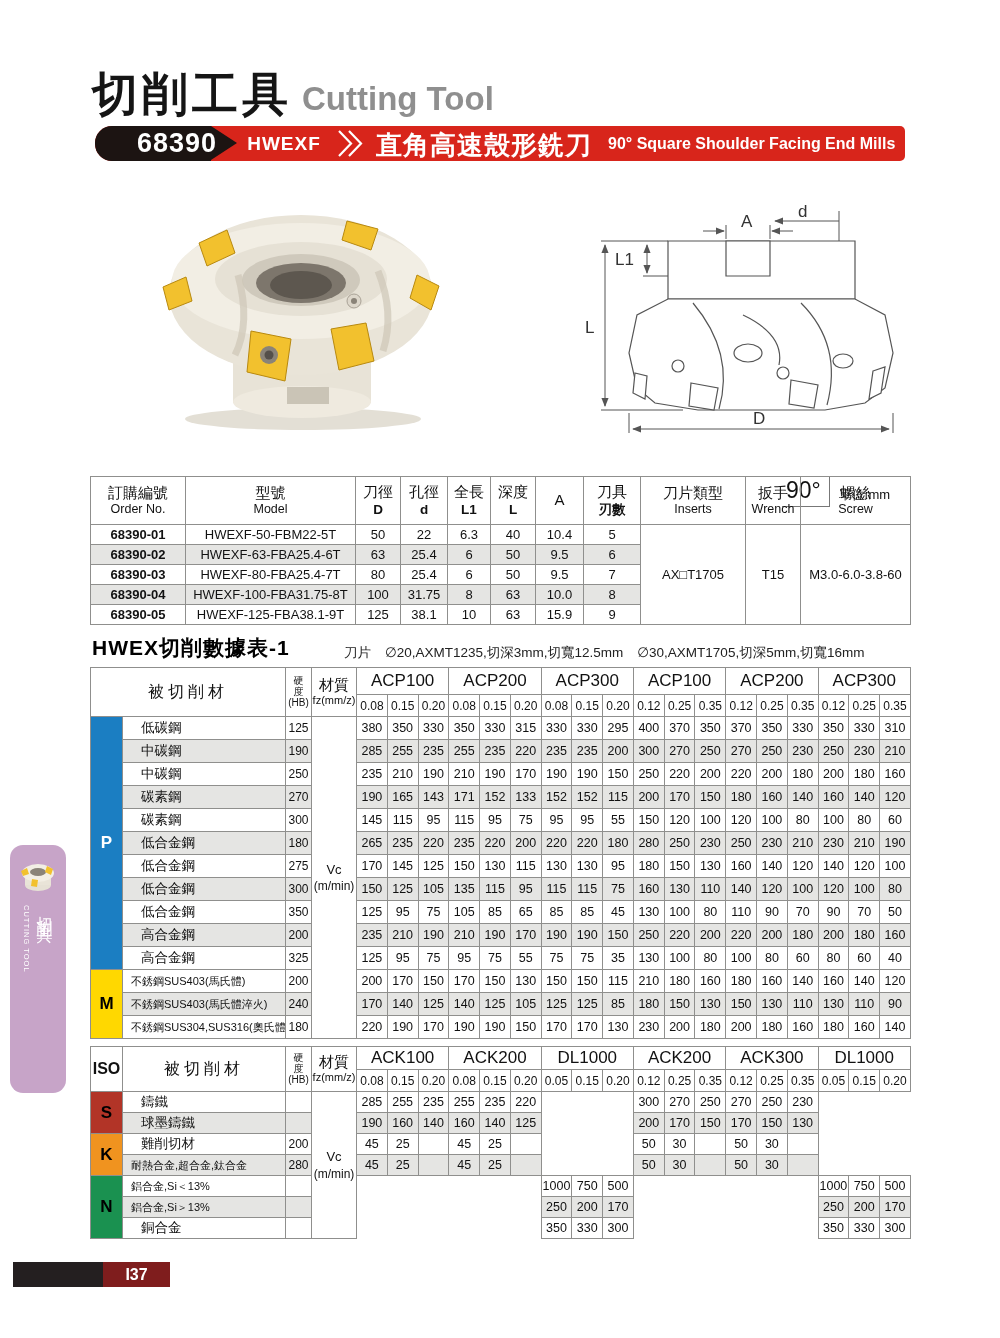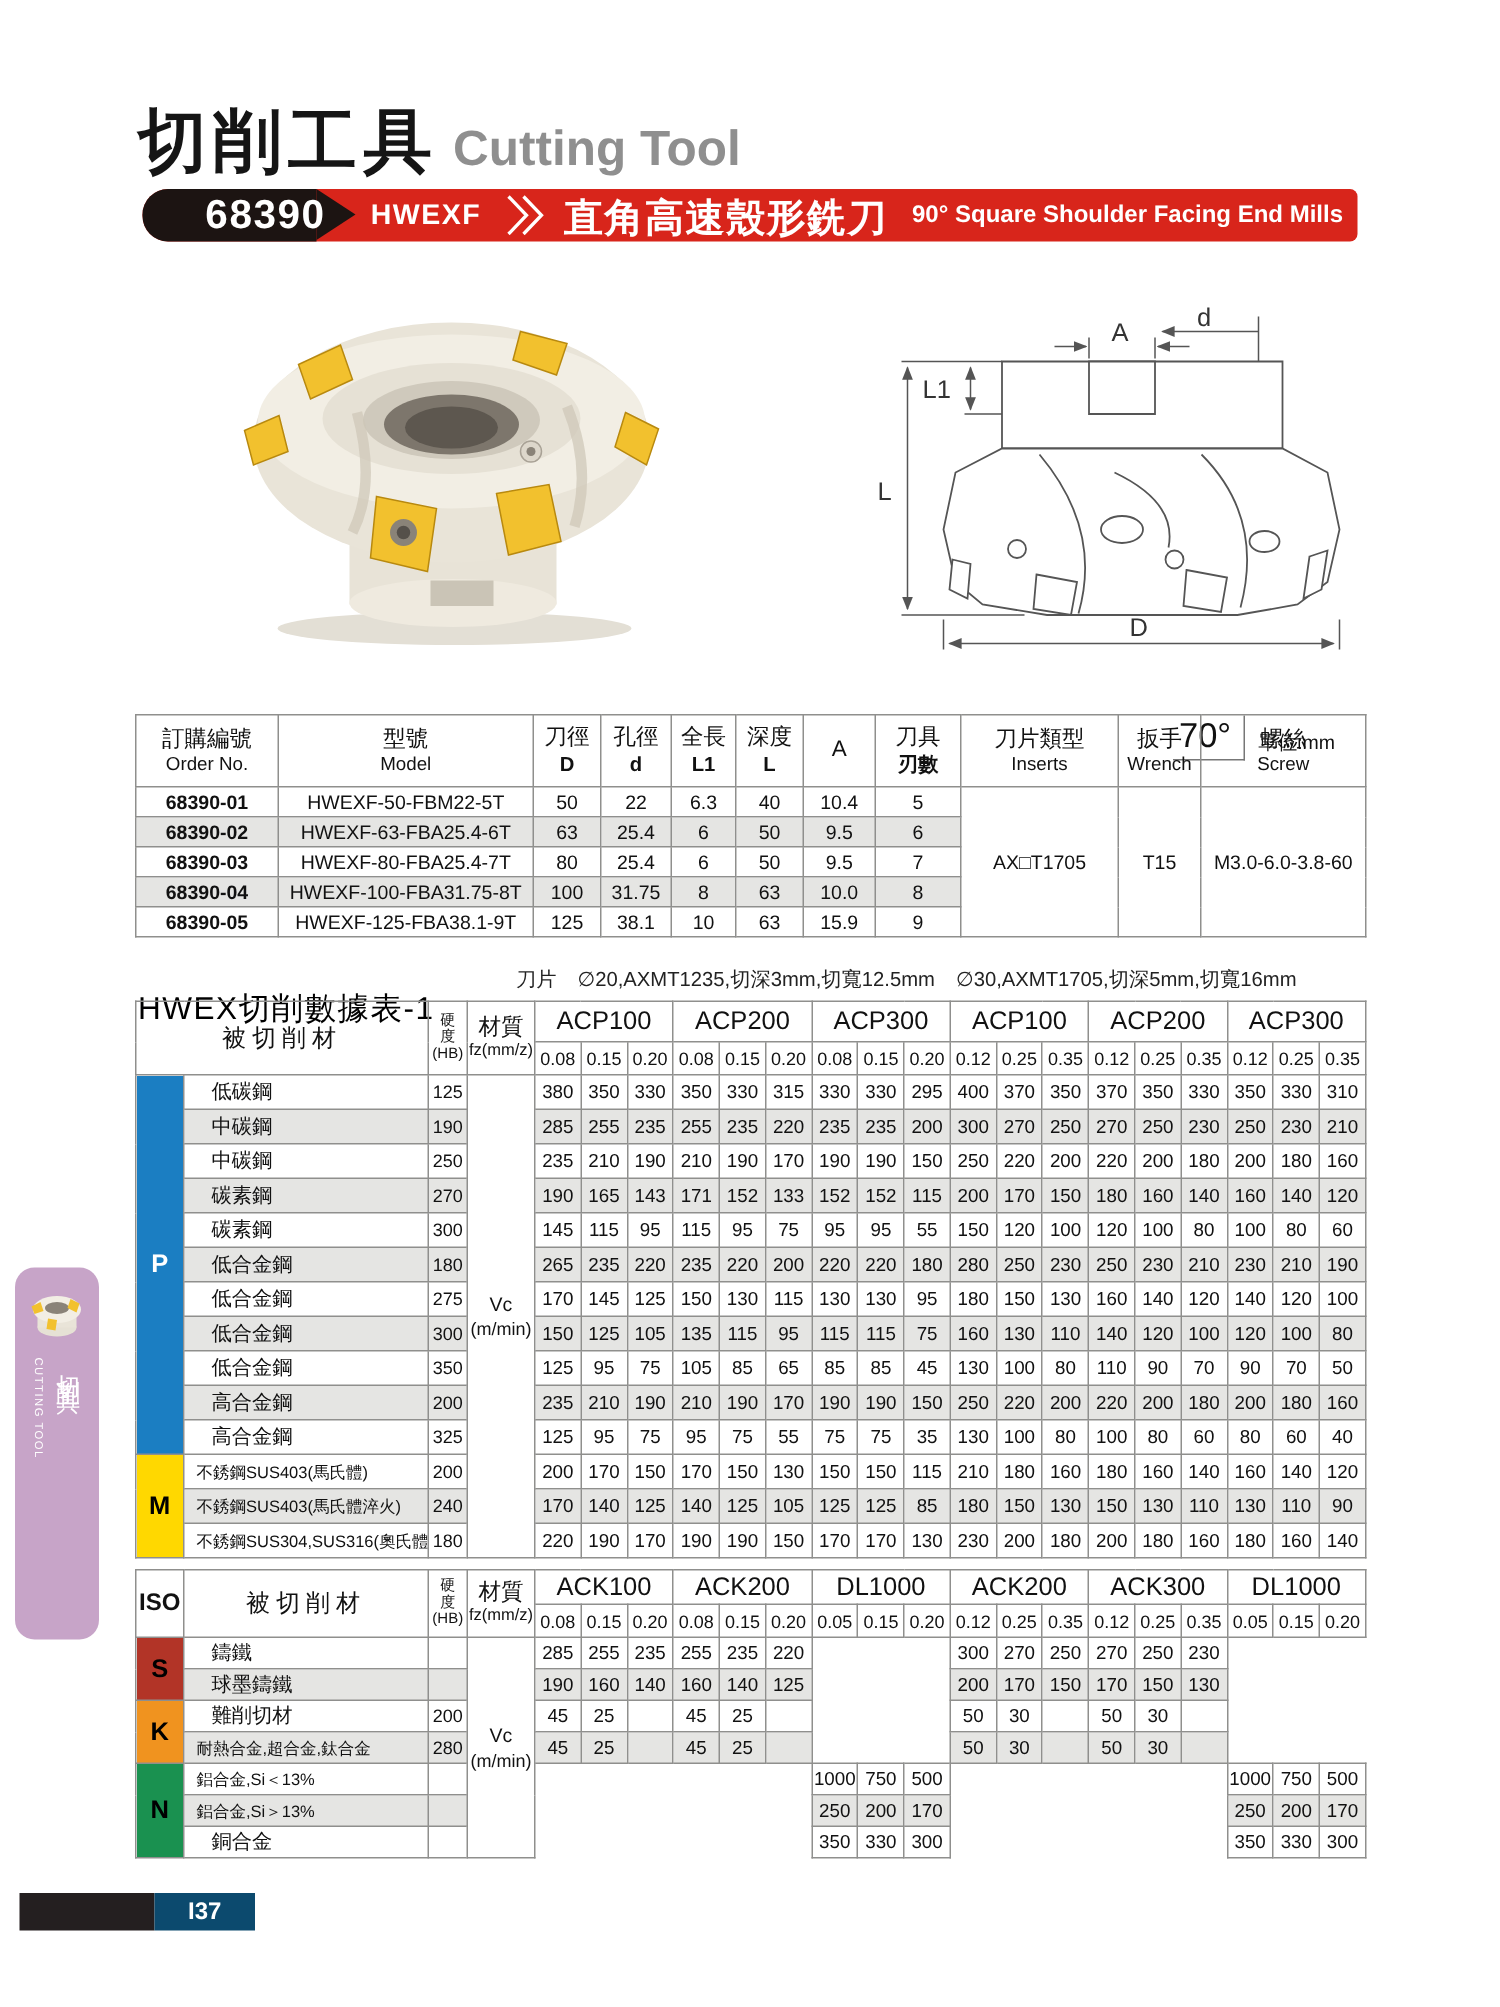--- a/index.html
+++ b/index.html
@@ -72,29 +72,29 @@
   .grade-fz{font-size:11px;line-height:1.2;}
   td.mat{text-align:left;padding-left:18px;font-size:13.5px;}
   td.mat.small{font-size:11px;padding-left:8px;margin-top:20px;}
   td.hbv{font-size:12px;}
   td.val{font-size:12.5px;}
   td.iso-cell{font-size:17px;font-weight:bold;}
   td.vc-cell{background:#fff;font-size:13px;line-height:1.35;}
   .vc-unit{font-size:12px;}
   td.blank{background:#fff !important;border:none;}
 
-  .t1-head{position:absolute;left:92px;top:634px;font-size:21px;font-weight:normal;
-           letter-spacing:1px;color:#000;margin-top:24px;}
+  .t1-head{position:absolute;left:92px;top:634px;font-size:21px;font-weight:bold;
+           letter-spacing:1px;color:#000;}
   .t1-note{position:absolute;left:344px;top:644px;font-size:13.5px;color:#222;
            display:flex;gap:14px;white-space:nowrap;}
   .t1-note .gap{}
 
   
   .footer-black{position:absolute;left:13px;top:1262px;width:90px;height:25px;background:#241f20;}
-  .footer-red{position:absolute;left:103px;top:1262px;width:67px;height:25px;background:#0c4a6e;
+  .footer-red{position:absolute;left:103px;top:1262px;width:67px;height:25px;background:#7f1d1d;
            color:#fff;font-size:16px;font-weight:bold;text-align:center;line-height:25px;}
 
   
   .side-tab{position:absolute;left:10px;top:845px;width:56px;height:248px;background:#c7a4c8;
            border-radius:13px;}
   .side-icon{position:absolute;left:8px;top:14px;}
   .side-text{position:absolute;left:0;top:58px;width:56px;display:flex;
            flex-direction:row-reverse;justify-content:center;gap:3px;}
   .side-zh{writing-mode:vertical-rl;font-size:16px;color:#fff;letter-spacing:4px;}
   .side-en{writing-mode:vertical-rl;font-size:7.5px;color:#fff;letter-spacing:1px;padding-top:2px;}
@@ -185,21 +185,21 @@
       <line x1="90" y1="226" x2="346" y2="226" marker-start="url(#ar)" marker-end="url(#ar)"></line>
     </g>
     <text class="dim-label" x="255" y="14">d</text>
     <text class="dim-label" x="198" y="24">A</text>
     <text class="dim-label" x="72" y="62">L1</text>
     <text class="dim-label" x="42" y="130">L</text>
     <text class="dim-label" x="210" y="221">D</text>
   </svg>
 
   <div class="unit-note">
-    <span class="angle-box">70°</span>
+    <span class="angle-box">90°</span>
     <span class="unit-label">單位:mm</span>
   </div>
 
   <table class="spec-table">
     <colgroup>
       <col style="width:95px">
         <col style="width:170px">
         <col style="width:45px">
         <col style="width:47px">
       <col style="width:43px">

